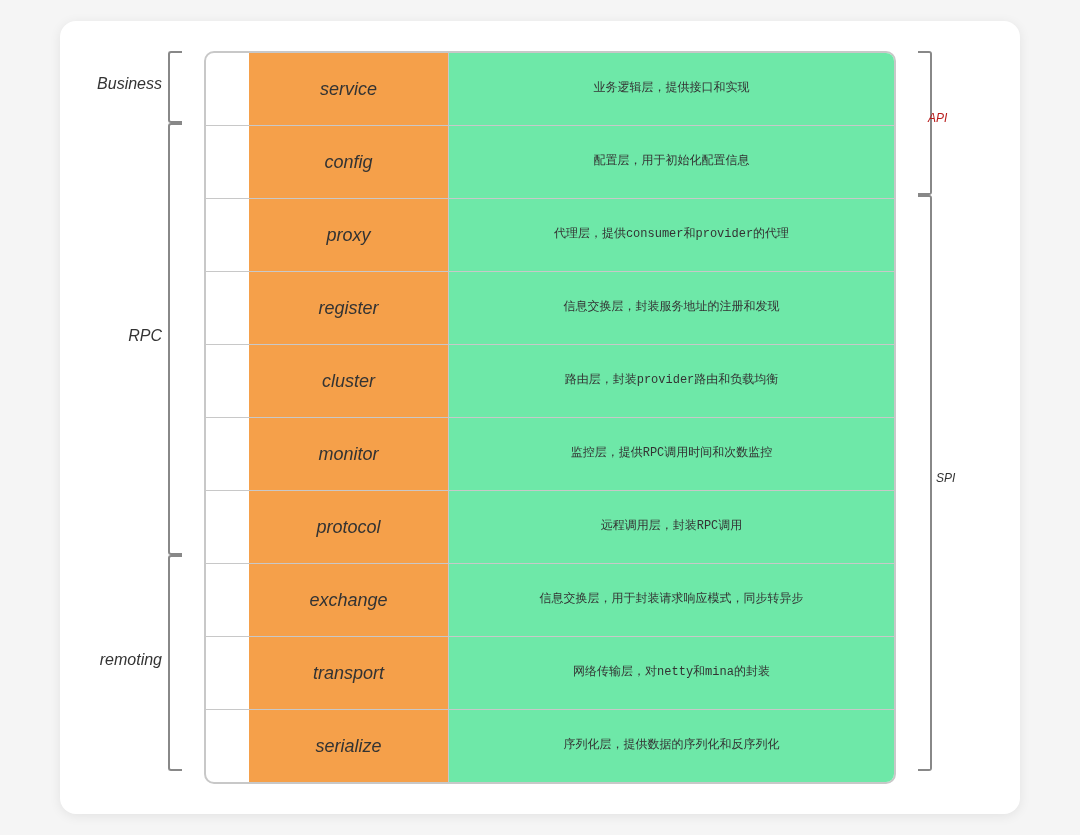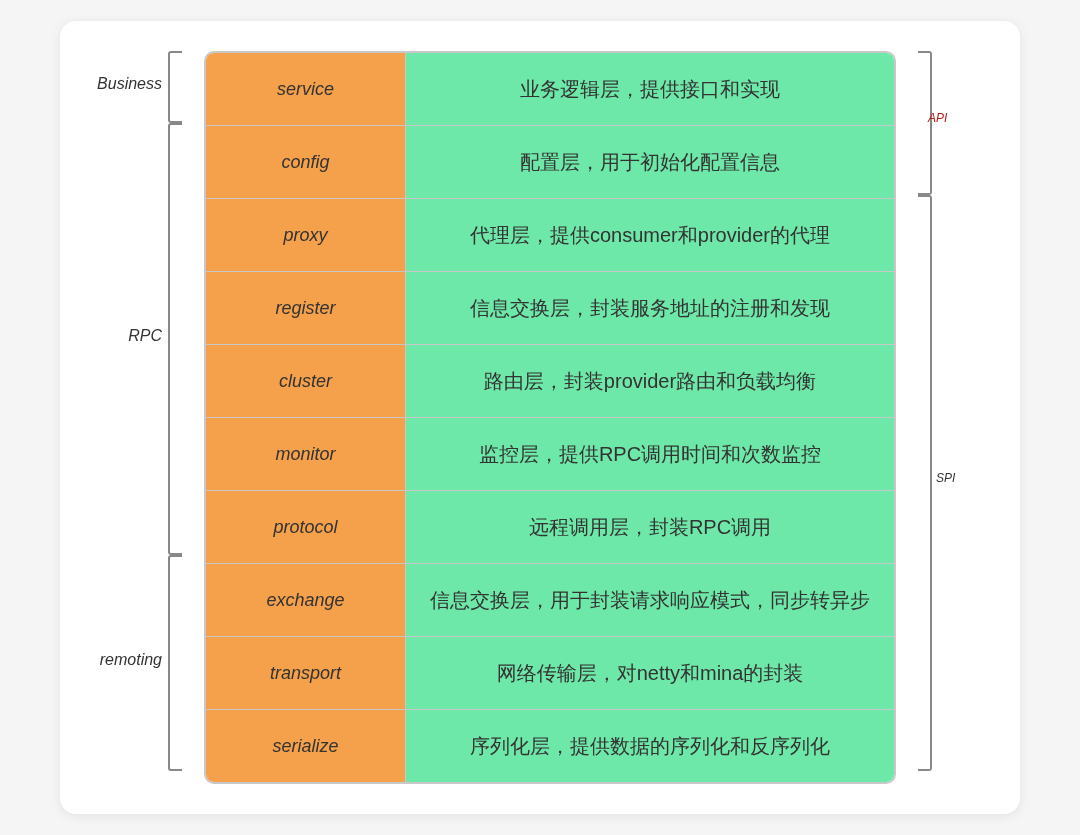--- a/index.html
+++ b/index.html
@@ -42,32 +42,34 @@
       background: #f5a04a;
       display: flex;
       align-items: center;
       justify-content: center;
       padding: 20px 10px;
       border-right: 1px solid #c8c8c8;
       font-size: 18px;
       font-style: italic;
       color: #333;
       min-height: 72px;
+      margin-left: 43px;
     }
     .cell-desc {
       flex: 1;
       background: #6ee8a8;
       display: flex;
       align-items: center;
       justify-content: center;
       padding: 20px 24px;
-      font-size: 20px;
+      font-size: 12px;
       color: #333;
       text-align: center;
       line-height: 1.6;
+      font-family: Liberation Mono, monospace;
     }
 
     
     .left-section {
       display: flex;
       flex-direction: column;
       align-items: flex-end;
       padding-right: 8px;
       width: 80px;
       flex-shrink: 0;

